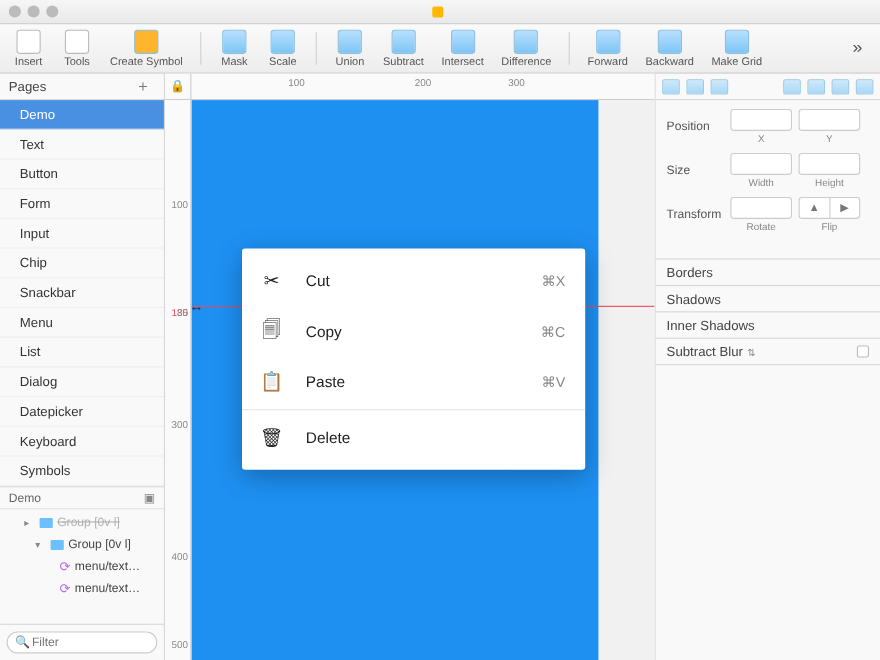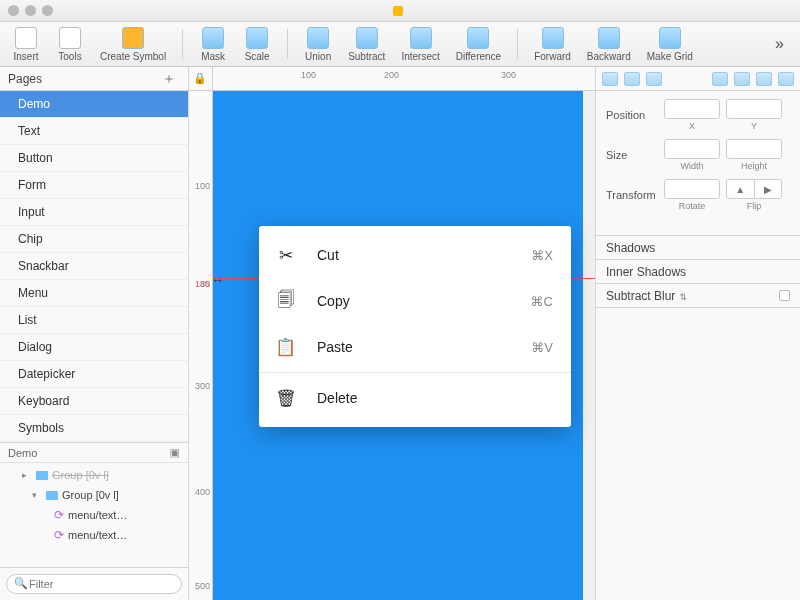--- a/index.html
+++ b/index.html
@@ -11,21 +11,21 @@
 .doc-icon { display:inline-block; width:10px; height:10px; border-radius:2px; background:#ffb700; margin-right:4px; vertical-align:middle; }
 .toolbar { height:45px; background:linear-gradient(#fafafa,#ededed); border-bottom:1px solid #c9c9c9; display:flex; align-items:center; padding:0 8px; gap:8px; }
 .tb-item { display:flex; flex-direction:column; align-items:center; gap:2px; font-size:10px; color:#555; padding:0 4px; min-width:36px;justify-content:center; }
 .tb-item.symbol .ico{background:#ffb62e;}
 .tb-item .ico { width:22px; height:22px; border-radius:3px; background:linear-gradient(#b8e0ff,#7ec5f5); border:1px solid #8abfe0; }
 .tb-item.insert .ico{background:#fff;border-color:#bbb;}
 .tb-item.tools .ico{background:#fff;border-color:#bbb;}
 .tb-sep { width:1px; height:30px; background:#d0d0d0; margin:0 4px; }
 .tb-more { margin-left:auto; font-size:16px; color:#555; padding:4px 8px; }
 .main { display:flex; height:calc(600px - 22px - 45px); }
-.left { width:189px; background:#f9f9f9; border-right:1px solid #d6d6d6; display:flex; flex-direction:column; }
+.left { width:150px; background:#f9f9f9; border-right:1px solid #d6d6d6; display:flex; flex-direction:column; }
 .pages-header { height:24px; display:flex; align-items:center; padding:0 8px; border-bottom:1px solid #d6d6d6; font-size:12px; color:#444; }
 .pages-header .label{flex:1;}
 .plus-btn{font-size:14px;color:#777;padding:0 4px;}
 .pages-list{border-bottom:1px solid #d6d6d6;}
 .page-item{height:27px;display:flex;align-items:center;padding:0 8px 0 18px;font-size:12px;color:#333;cursor:pointer;border-bottom:1px solid #eee;}
 .page-item.active{background:#4a90e2;color:#fff;}
 .layers-header{height:20px;display:flex;align-items:center;padding:0 8px;font-size:11px;color:#666;border-bottom:1px solid #e0e0e0;}
 .layers-header .label{flex:1;}
 .layers-list{flex:1;overflow:hidden;padding-top:2px;}
 .layer-item{height:20px;display:flex;align-items:center;font-size:11px;color:#444;gap:4px;padding:0 6px;}
@@ -218,31 +218,31 @@
         <input class="filter-input" placeholder="Filter" style="">
       </div>
     </div>
   </div>
 
   <div class="canvas-area">
     <div class="ruler-top-row">
       <div class="ruler-corner">🔒</div>
       <div class="ruler-top">
         <span class="rt-tick" style="left:88px;">100</span>
-        <span class="rt-tick" style="left:171px;">200</span>
+        <span class="rt-tick" style="left:203px;">200</span>
         <span class="rt-tick" style="left:288px;">300</span>
       </div>
     </div>
     <div class="canvas-body">
       <div class="ruler-left">
         <span class="rl-tick" style="top:90px;">100</span>
         <span class="rl-tick" style="top:188px;color:#e94b5a;">185</span>
         <span class="rl-tick" style="top:188px;">30</span>
         <span class="rl-tick" style="top:290px;">300</span>
-        <span class="rl-tick" style="top:396px;">400</span>
+        <span class="rl-tick" style="top:410px;">400</span>
         <span class="rl-tick" style="top:490px;">500</span>
       </div>
       <div class="canvas">
         <div class="artboard"></div>
         <div class="guide-h"></div>
         <div class="arrow-marker">↔</div>
         <div class="context-menu">
           <div class="cm-item">
             <span class="ci-icon">✂</span>
             <span class="ci-label">Cut</span>
@@ -311,20 +311,23 @@
         <div class="prop-field">
             <div class="flip-box">
               <div class="flip-half">▲</div>
               <div class="flip-half">▶</div>
             </div>
             <span class="prop-sublabel">Flip</span>
           </div>
       </div>
     </div>
     <div class="sec-head">
+        <span>Borders</span>
+      </div>
+    <div class="sec-head">
         <span>Shadows</span>
       </div>
     <div class="sec-head">
         <span>Inner Shadows</span>
       </div>
     <div class="sec-gauss">
       <span class="gl"><span>Subtract Blur</span><span class="updn">⇅</span></span>
       <div class="chk"></div>
     </div>
   </div>

